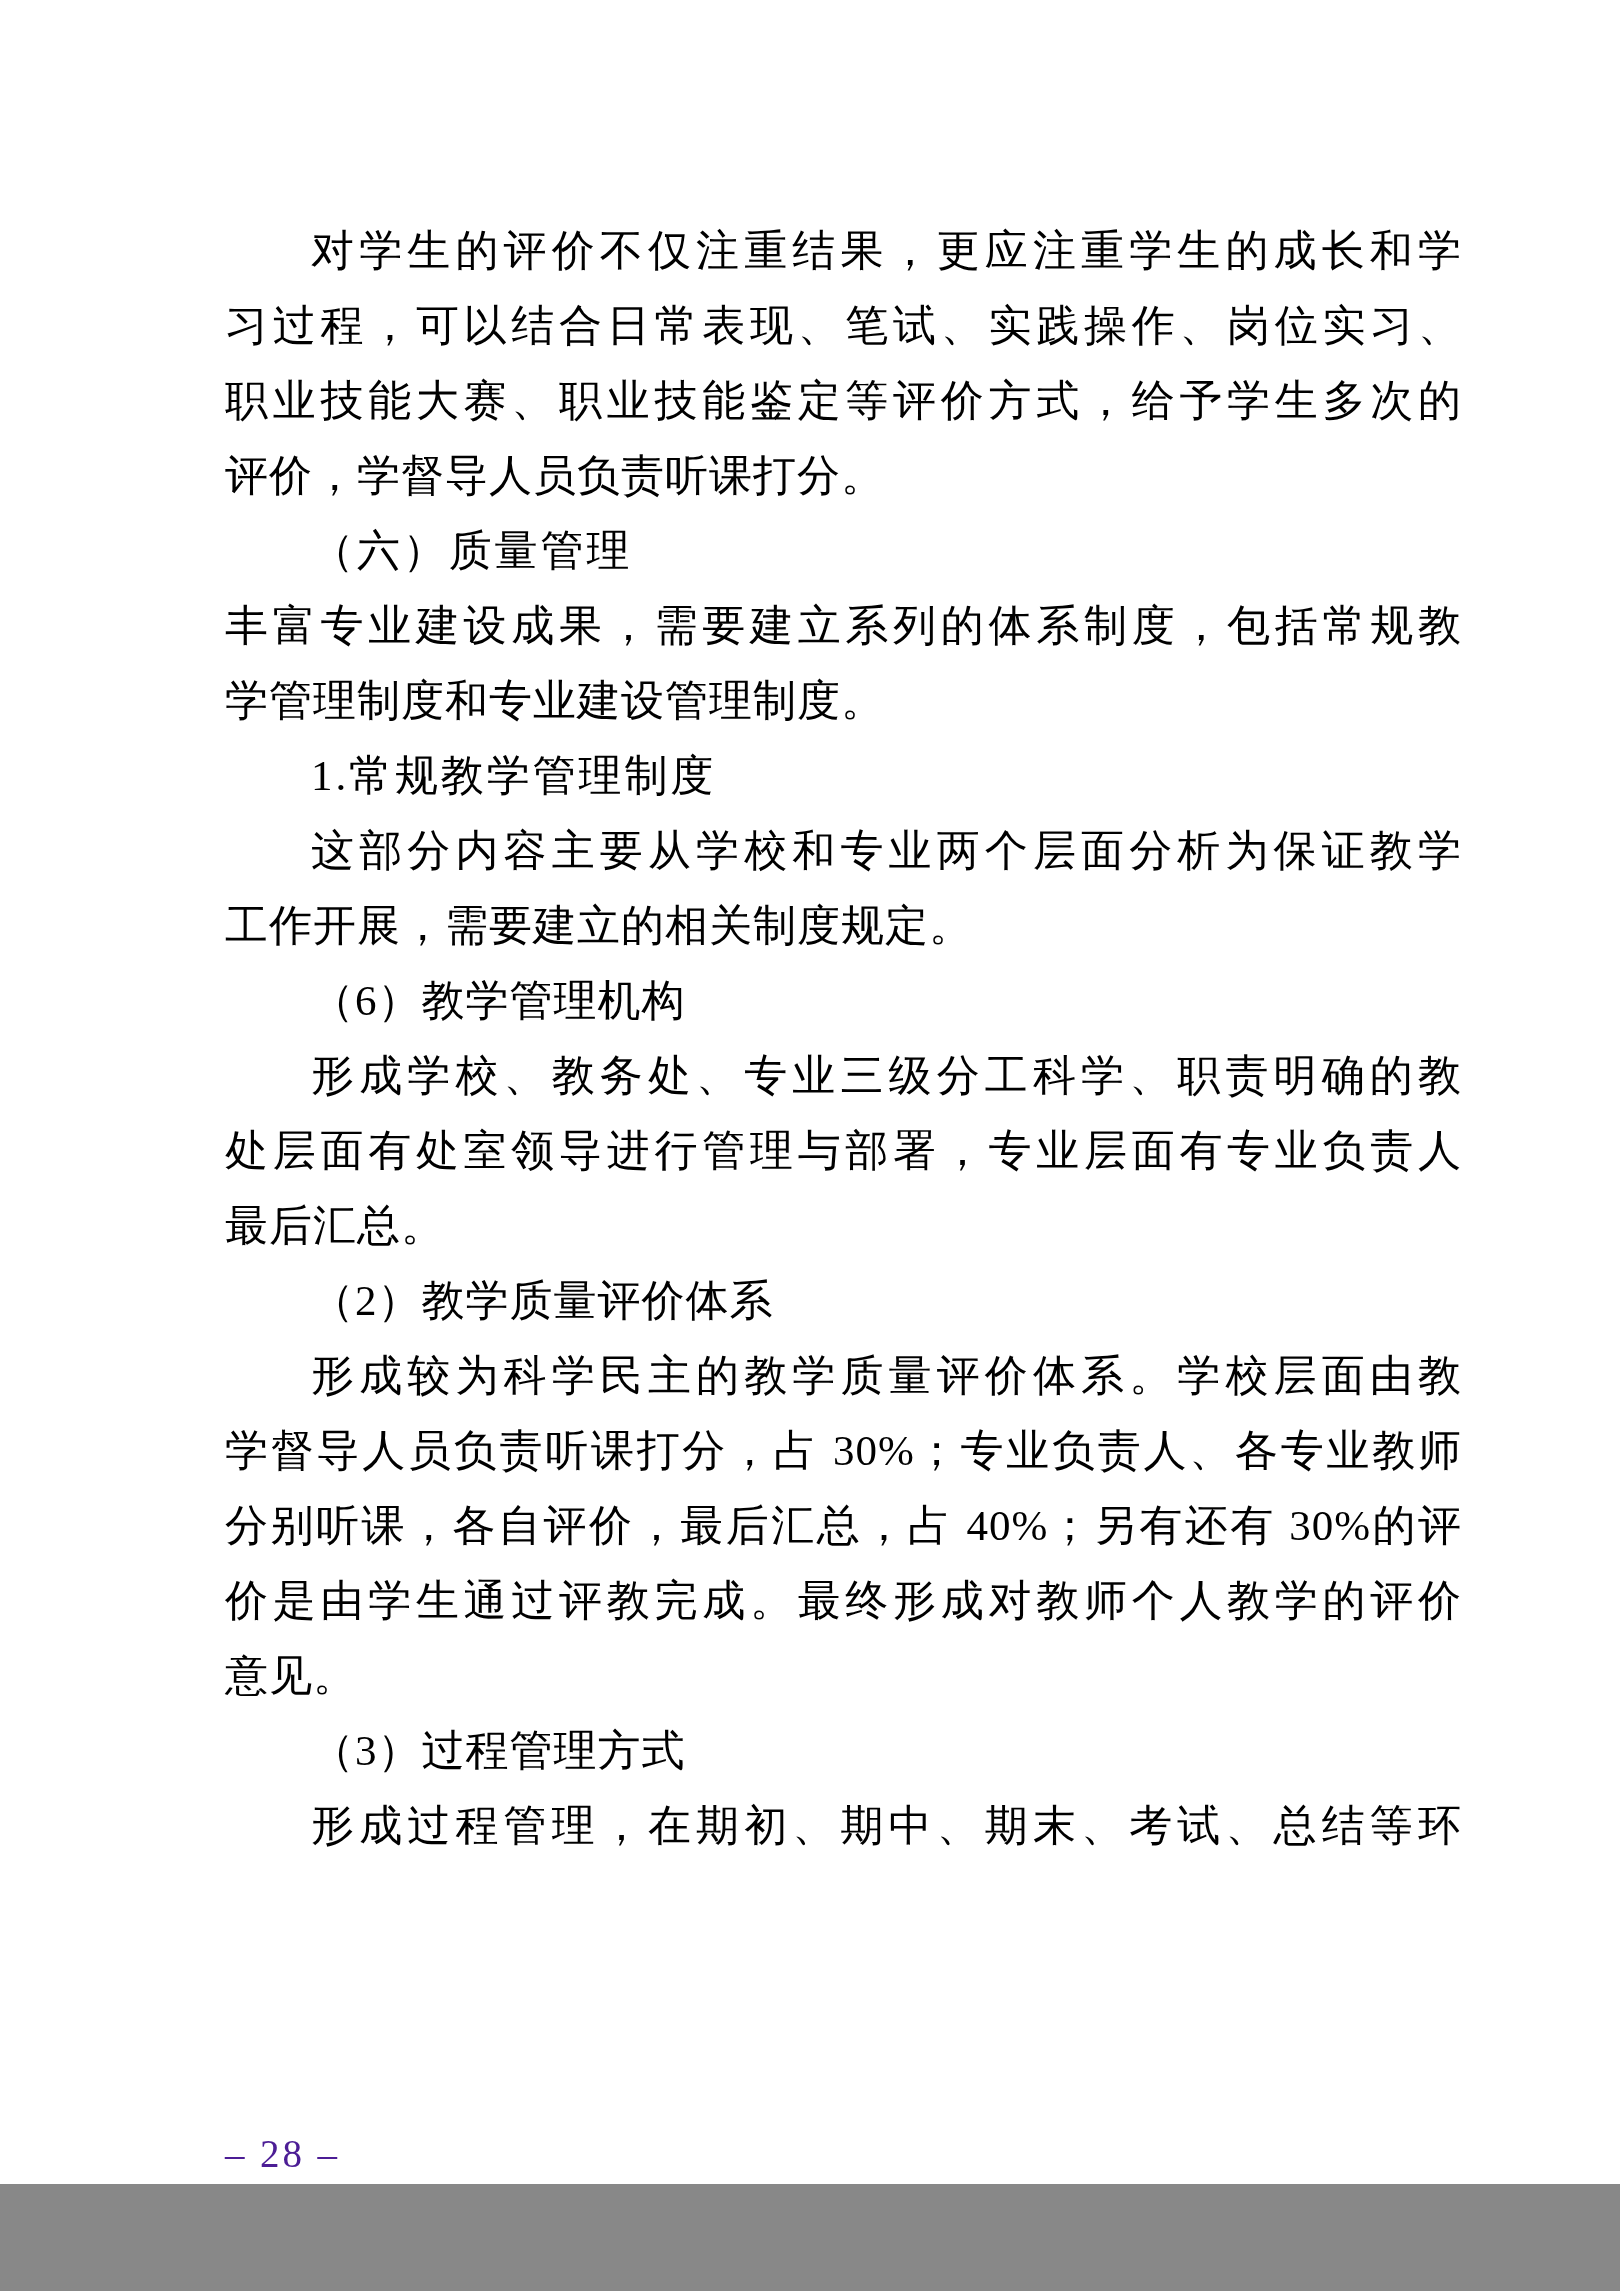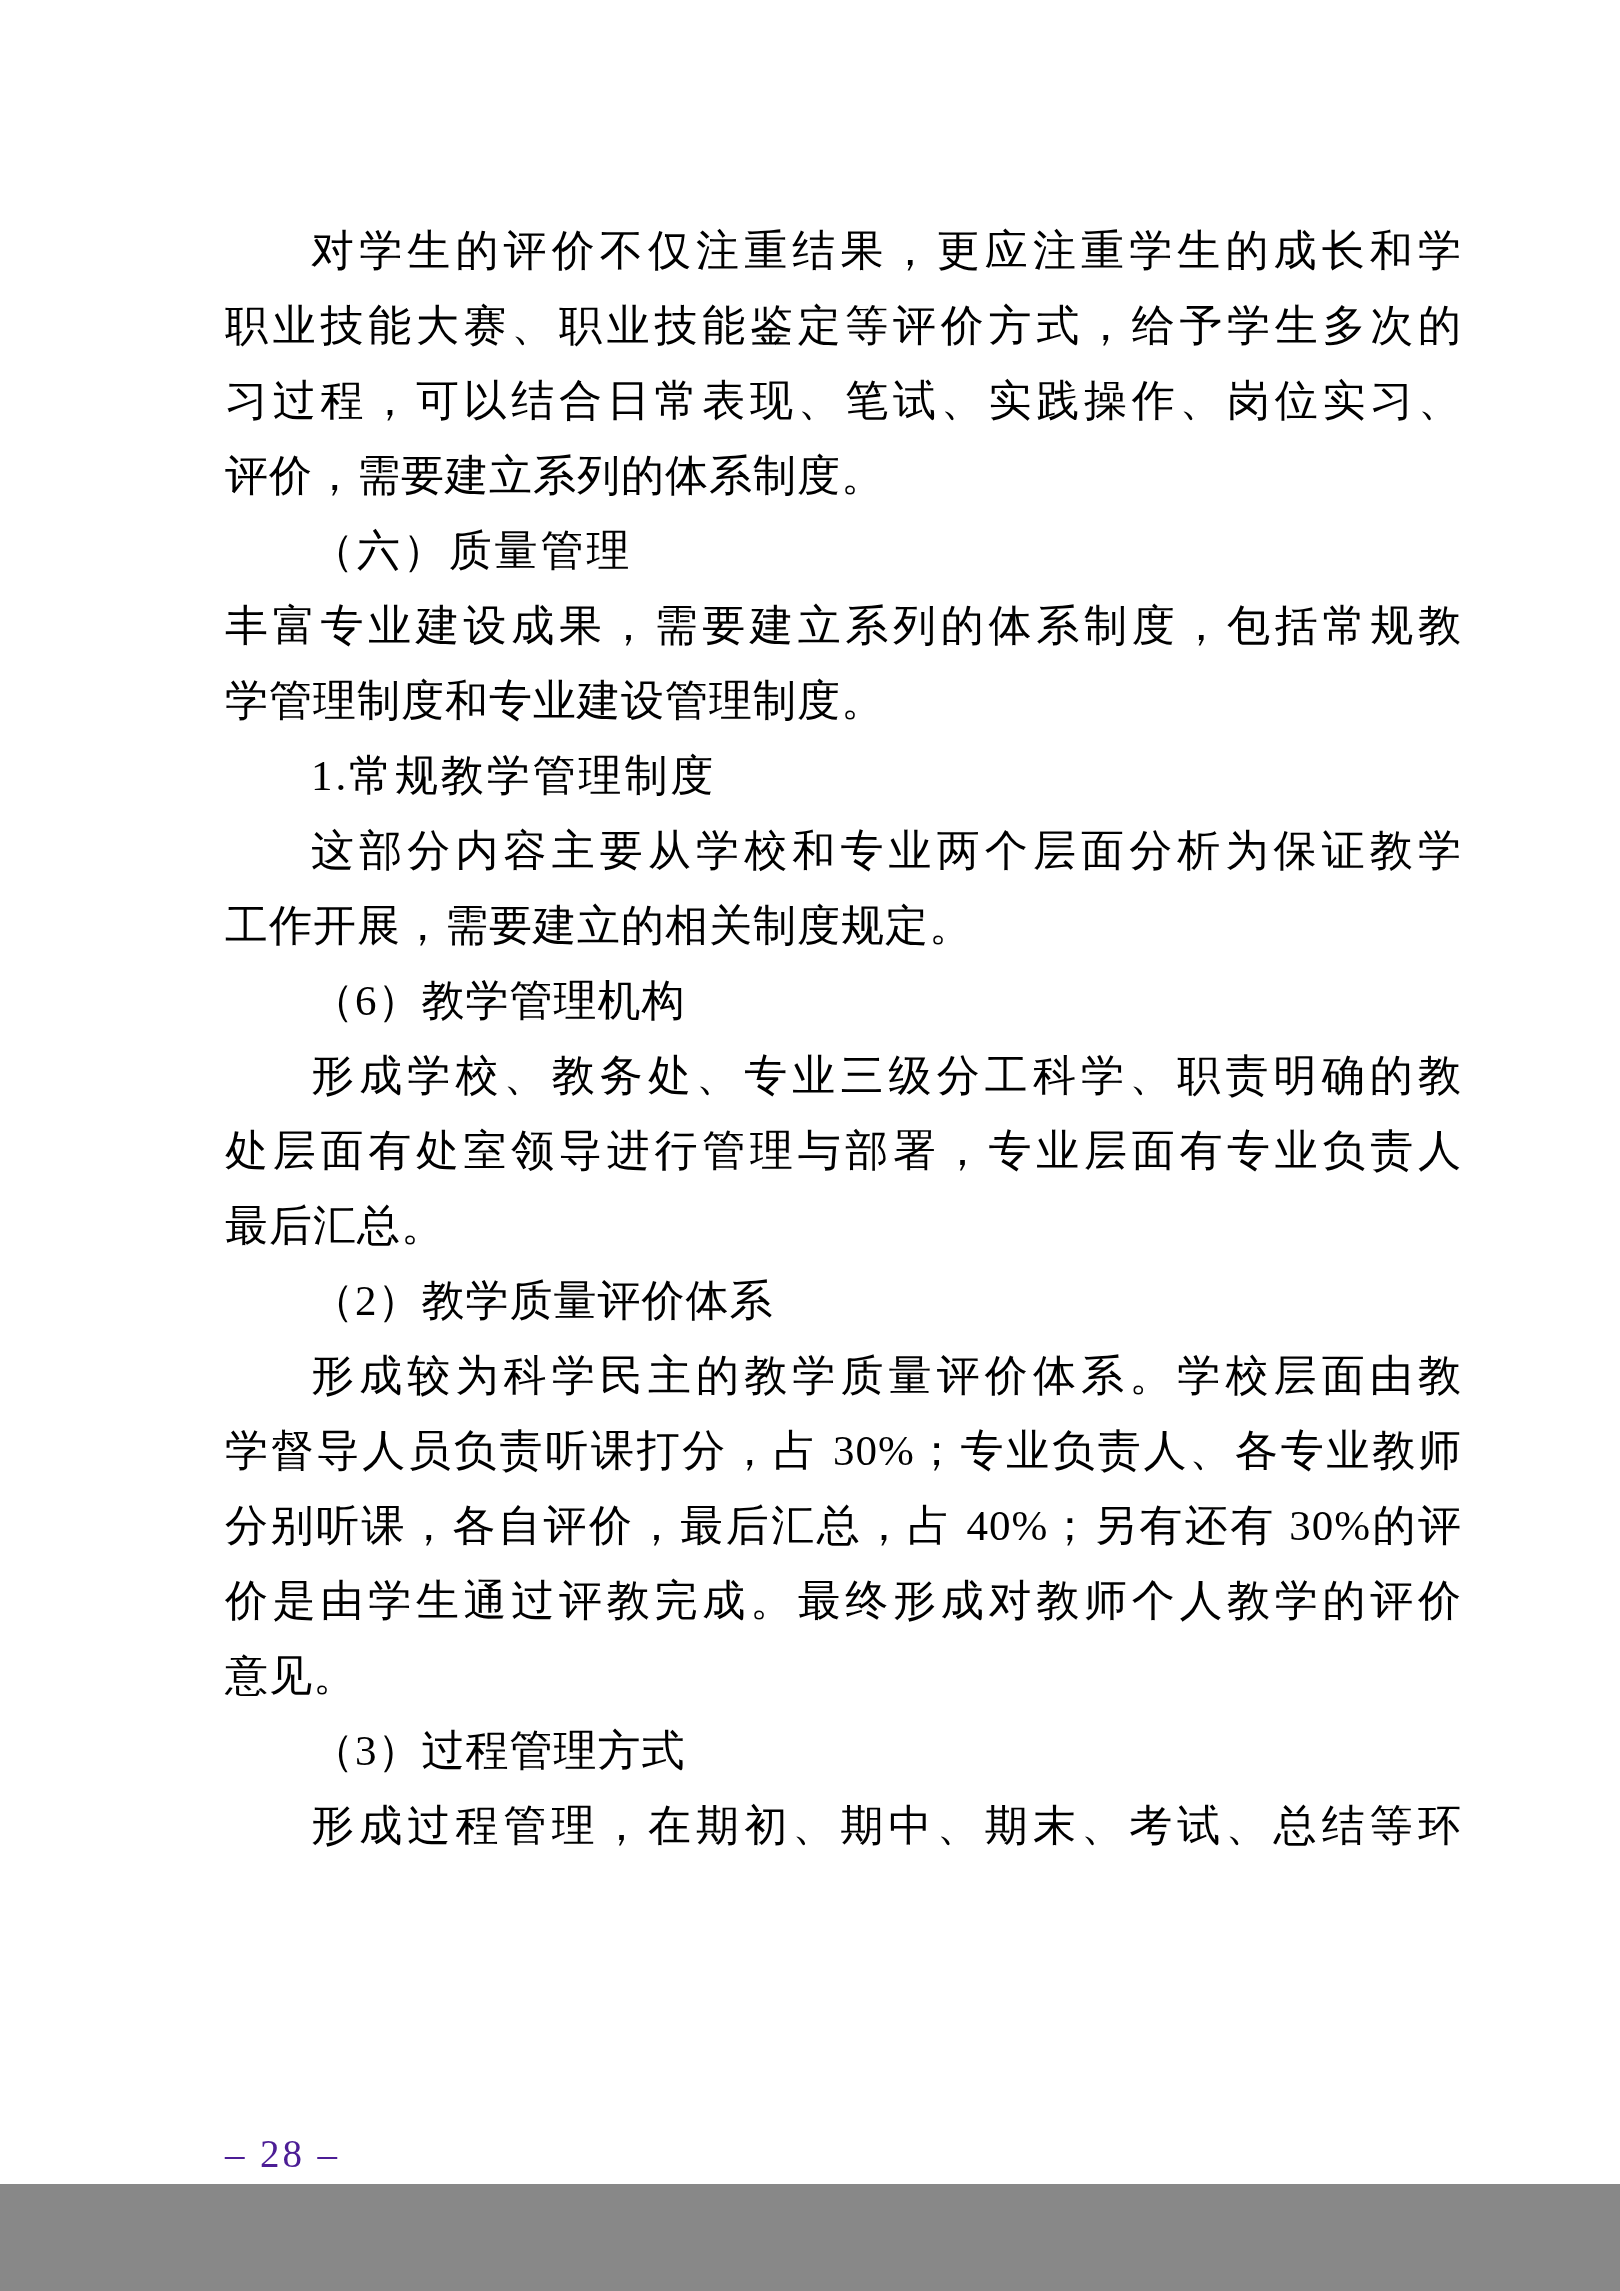--- a/index.html
+++ b/index.html
@@ -52,23 +52,23 @@
     letter-spacing: 2.9px;
     color: #4c1d95;
   }
 </style>
 </head>
 <body>
 
 <div class="page">
   <div class="textblock">
     <div class="line just indent">对学生的评价不仅注重结果，更应注重学生的成长和学</div>
+    <div class="line just">习过程，可以结合日常表现、笔试、实践操作、岗位实习、</div>
     <div class="line just">职业技能大赛、职业技能鉴定等评价方式，给予学生多次的</div>
-    <div class="line just">习过程，可以结合日常表现、笔试、实践操作、岗位实习、</div>
-    <div class="line">评价，需要建立系列的体系制度。</div>
+    <div class="line">评价，学督导人员负责听课打分。</div>
     <div class="line bold indent">（六）质量管理</div>
     <div class="line just">丰富专业建设成果，需要建立系列的体系制度，包括常规教</div>
     <div class="line">学管理制度和专业建设管理制度。</div>
     <div class="line bold indent">1.常规教学管理制度</div>
     <div class="line just indent">这部分内容主要从学校和专业两个层面分析为保证教学</div>
     <div class="line">工作开展，需要建立的相关制度规定。</div>
     <div class="line indent">（6）教学管理机构</div>
     <div class="line just indent">形成学校、教务处、专业三级分工科学、职责明确的教</div>
     <div class="line just">处层面有处室领导进行管理与部署，专业层面有专业负责人</div>
     <div class="line">最后汇总。</div>

